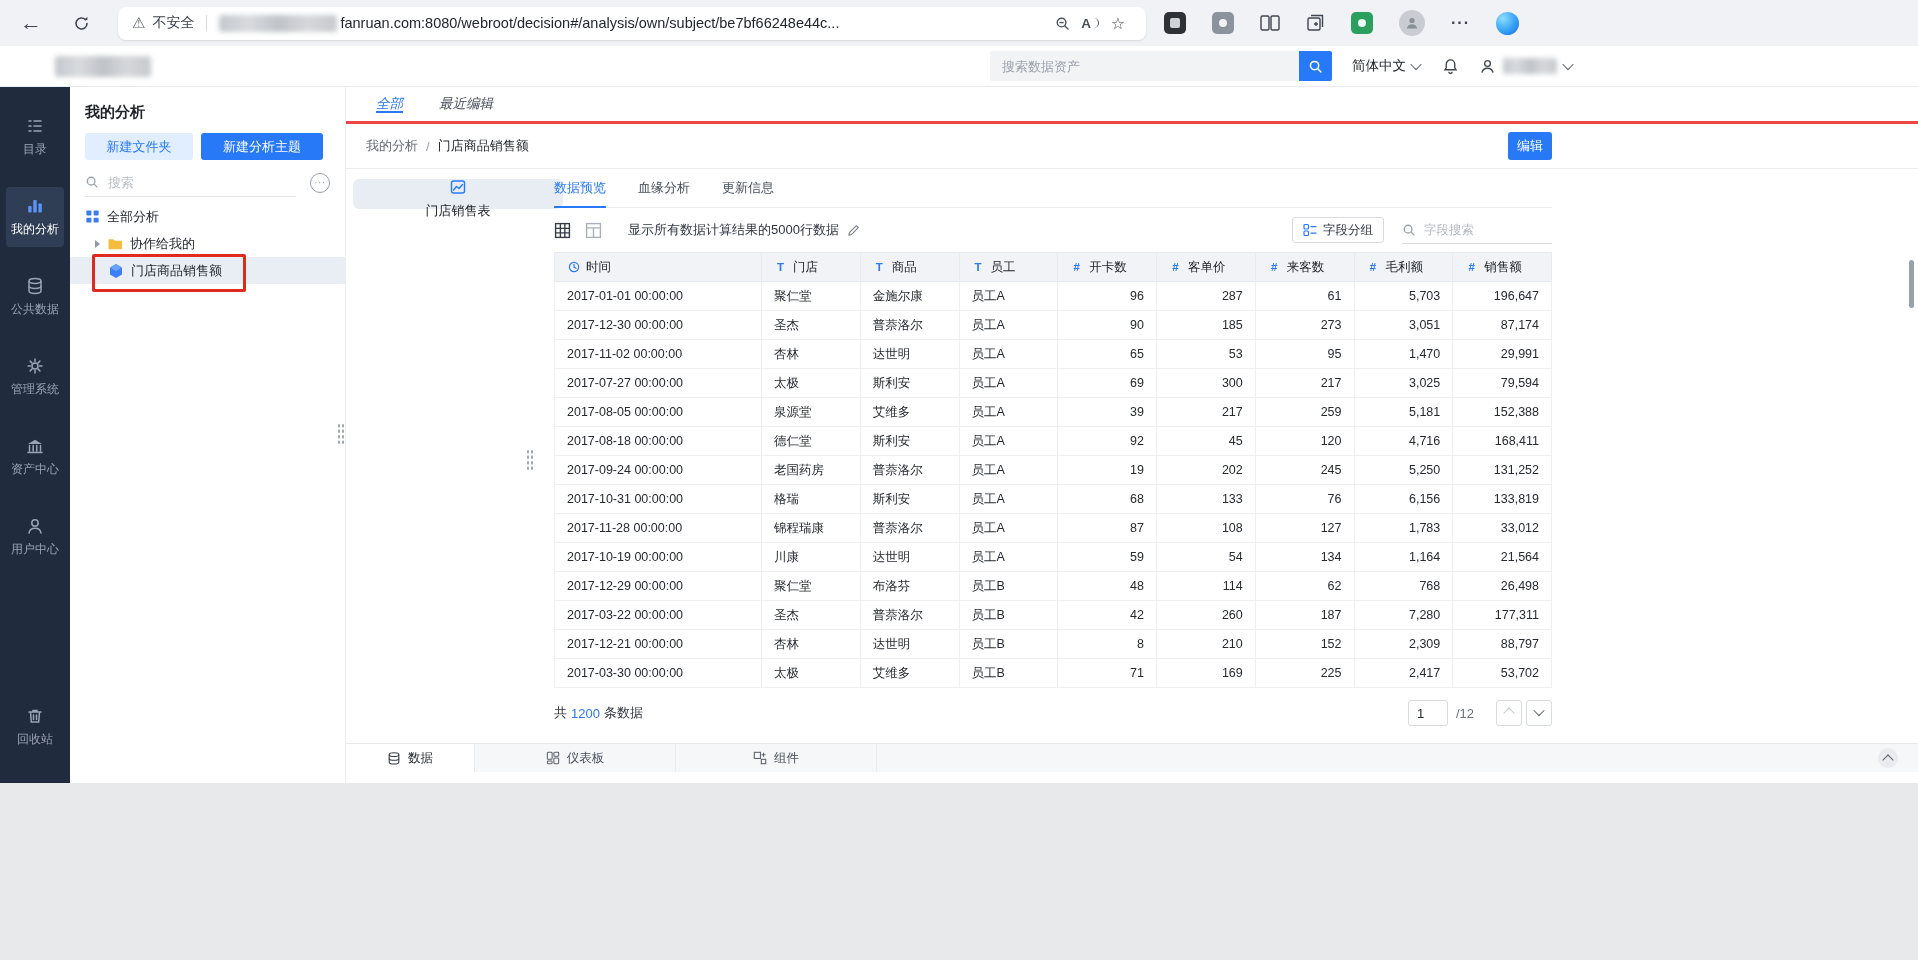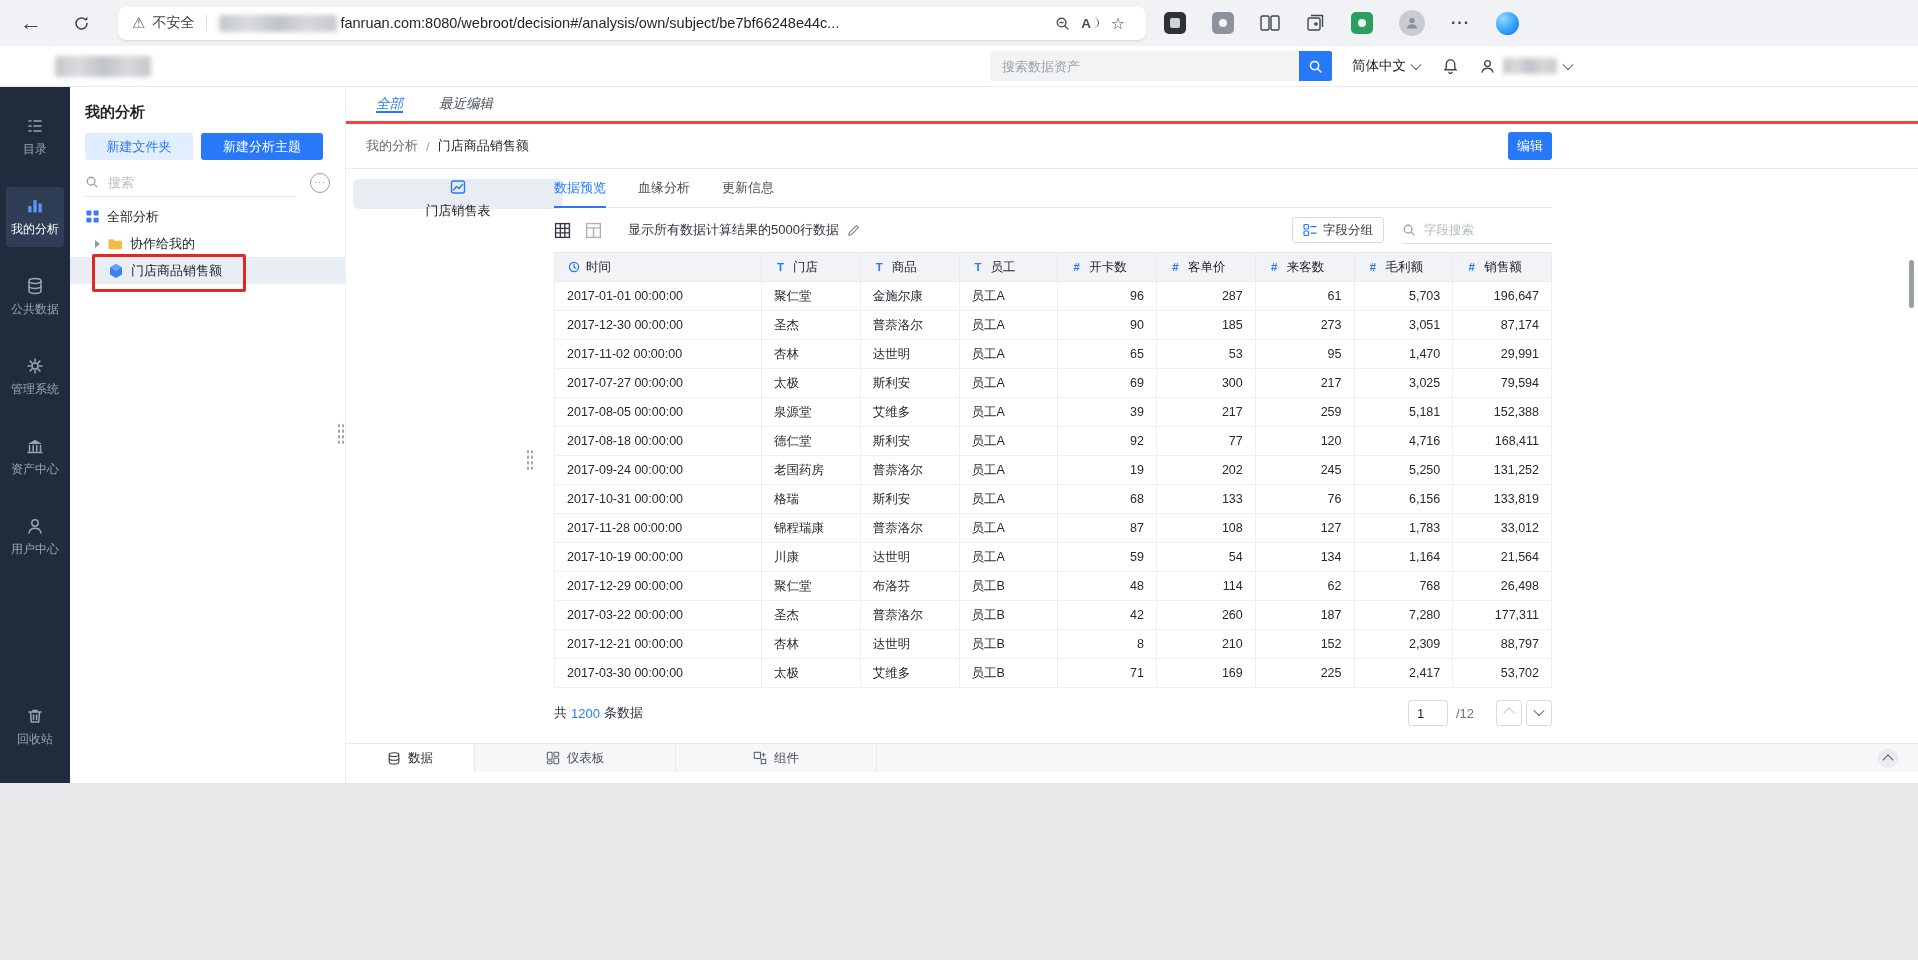--- a/index.html
+++ b/index.html
@@ -562,21 +562,21 @@
                     <td class="num">259</td>
                     <td class="num">5,181</td>
                     <td class="num">152,388</td>
                   </tr>
                   <tr>
                     <td>2017-08-18 00:00:00</td>
                     <td>德仁堂</td>
                     <td>斯利安</td>
                     <td>员工A</td>
                     <td class="num">92</td>
-                    <td class="num">77</td>
+                    <td class="num">45</td>
                     <td class="num">120</td>
                     <td class="num">4,716</td>
                     <td class="num">168,411</td>
                   </tr>
                   <tr>
                     <td>2017-09-24 00:00:00</td>
                     <td>老国药房</td>
                     <td>普萘洛尔</td>
                     <td>员工A</td>
                     <td class="num">19</td>

